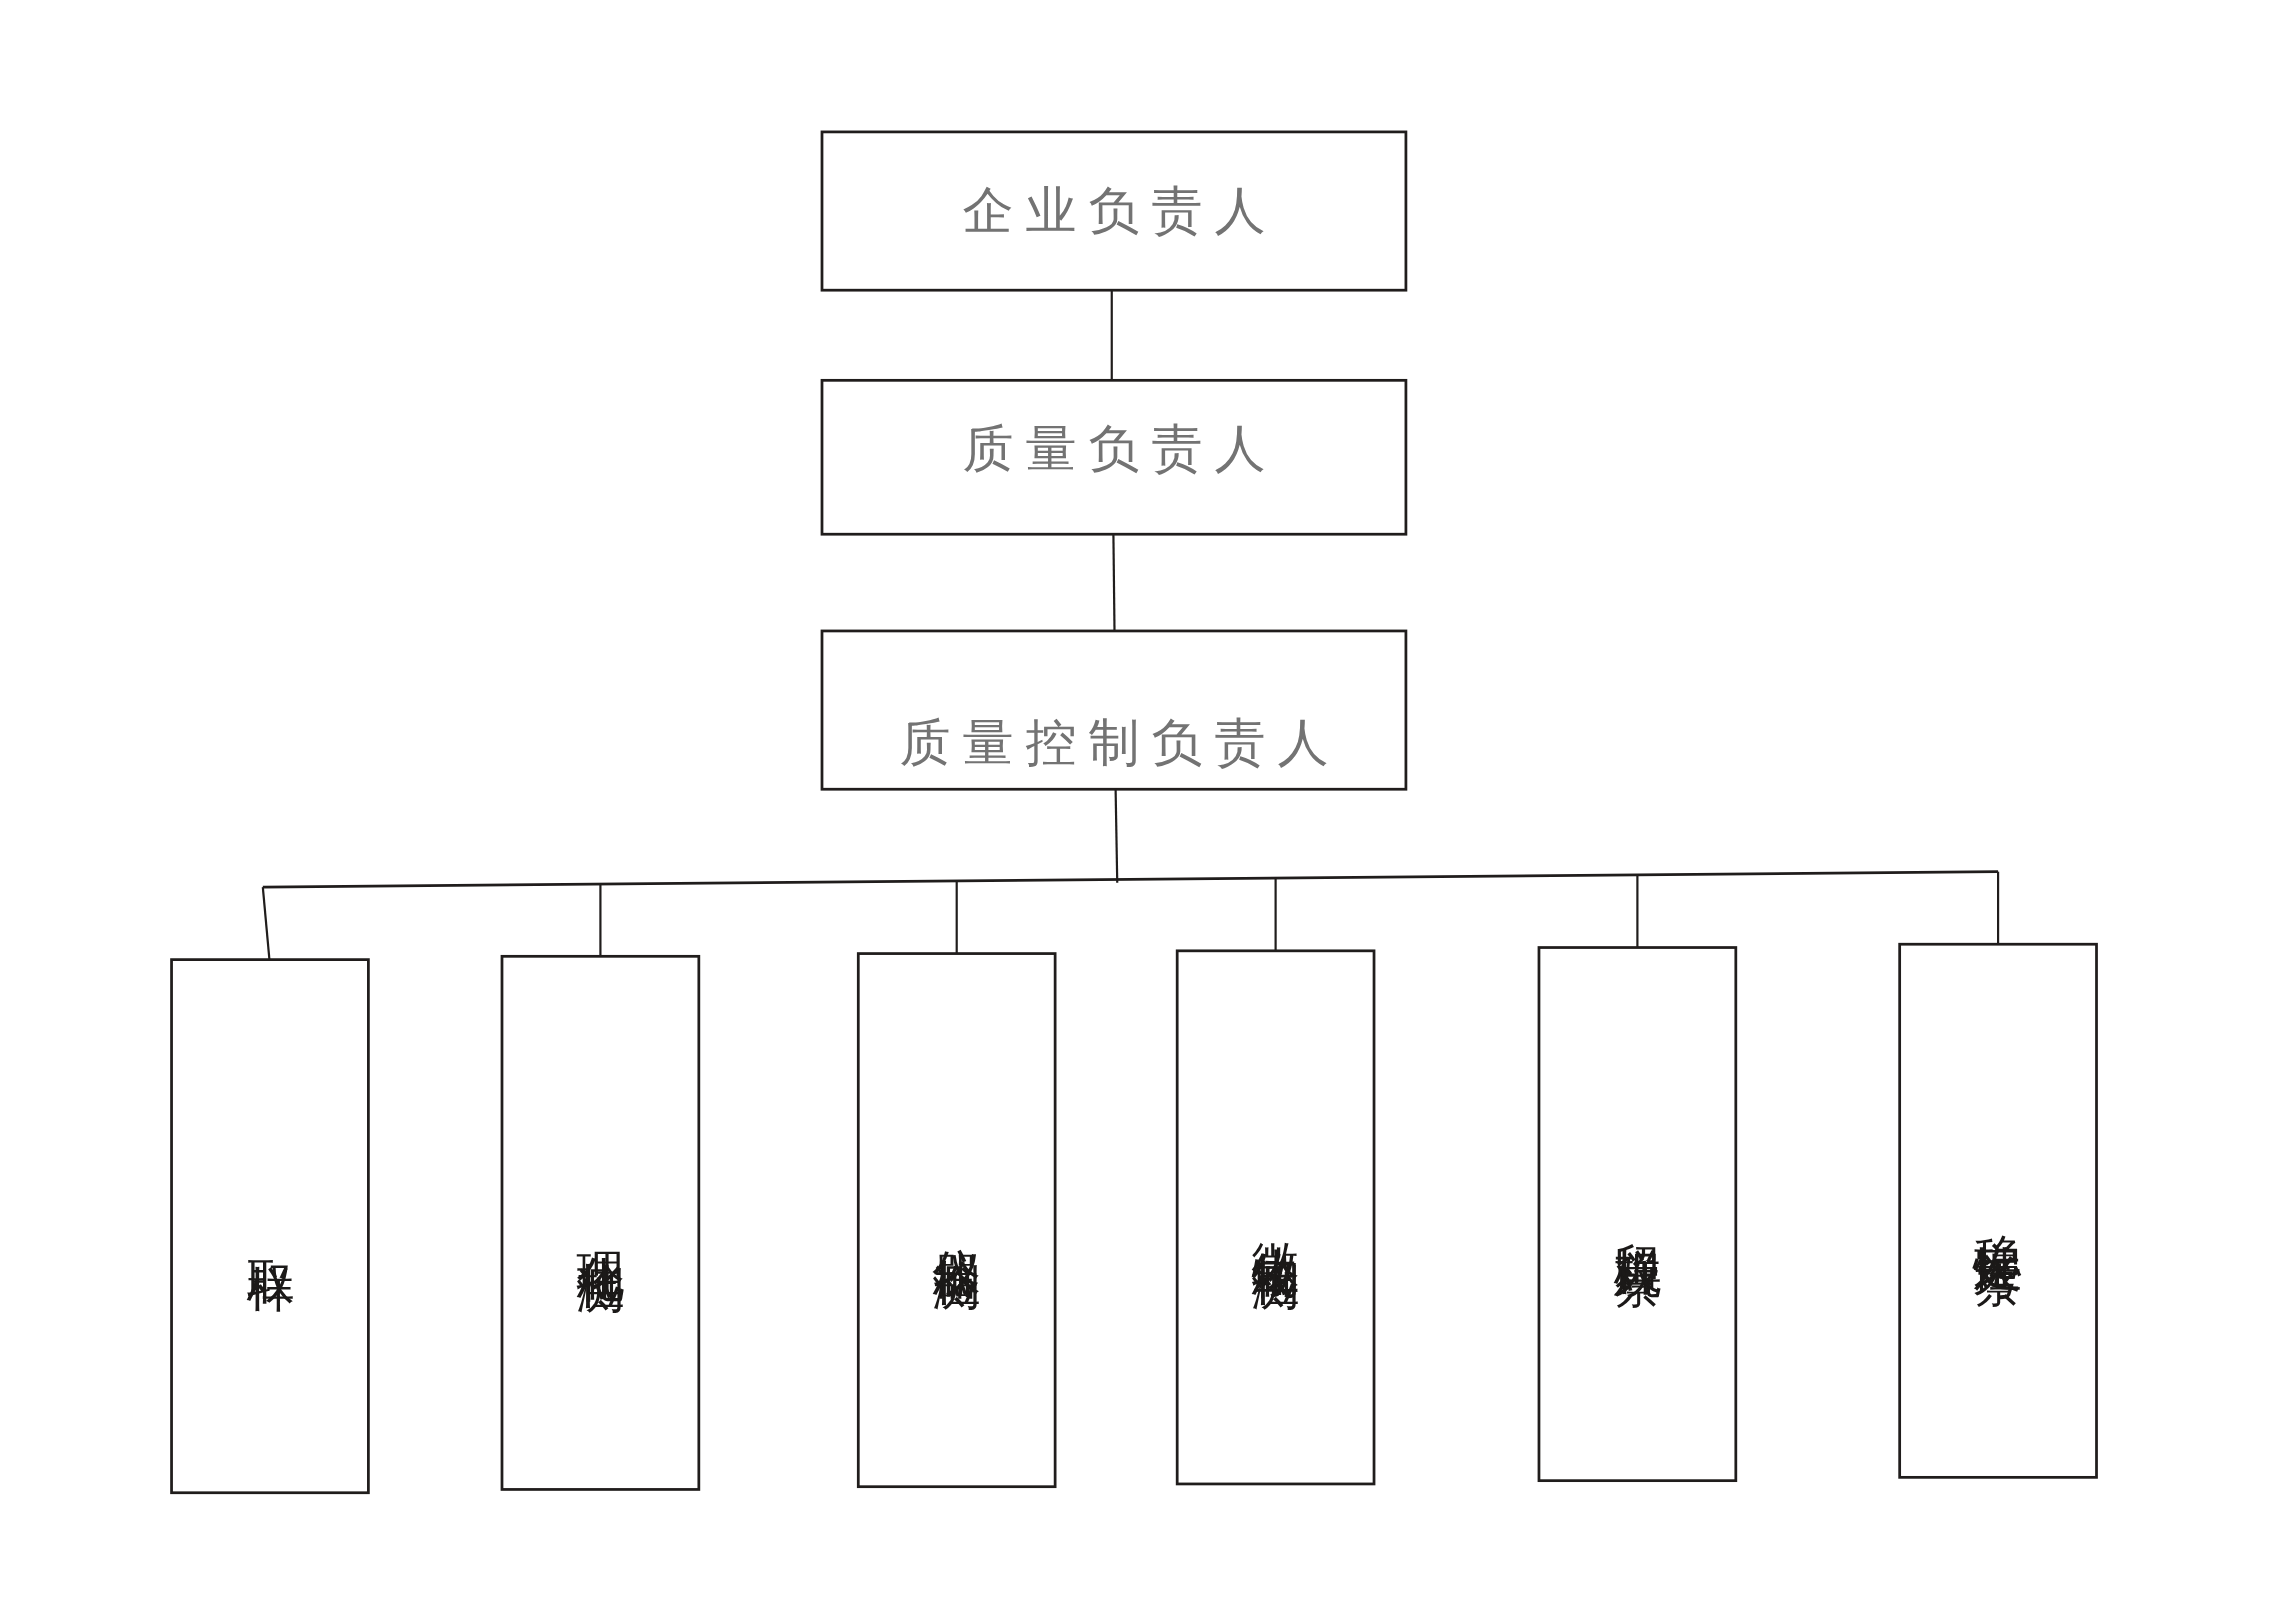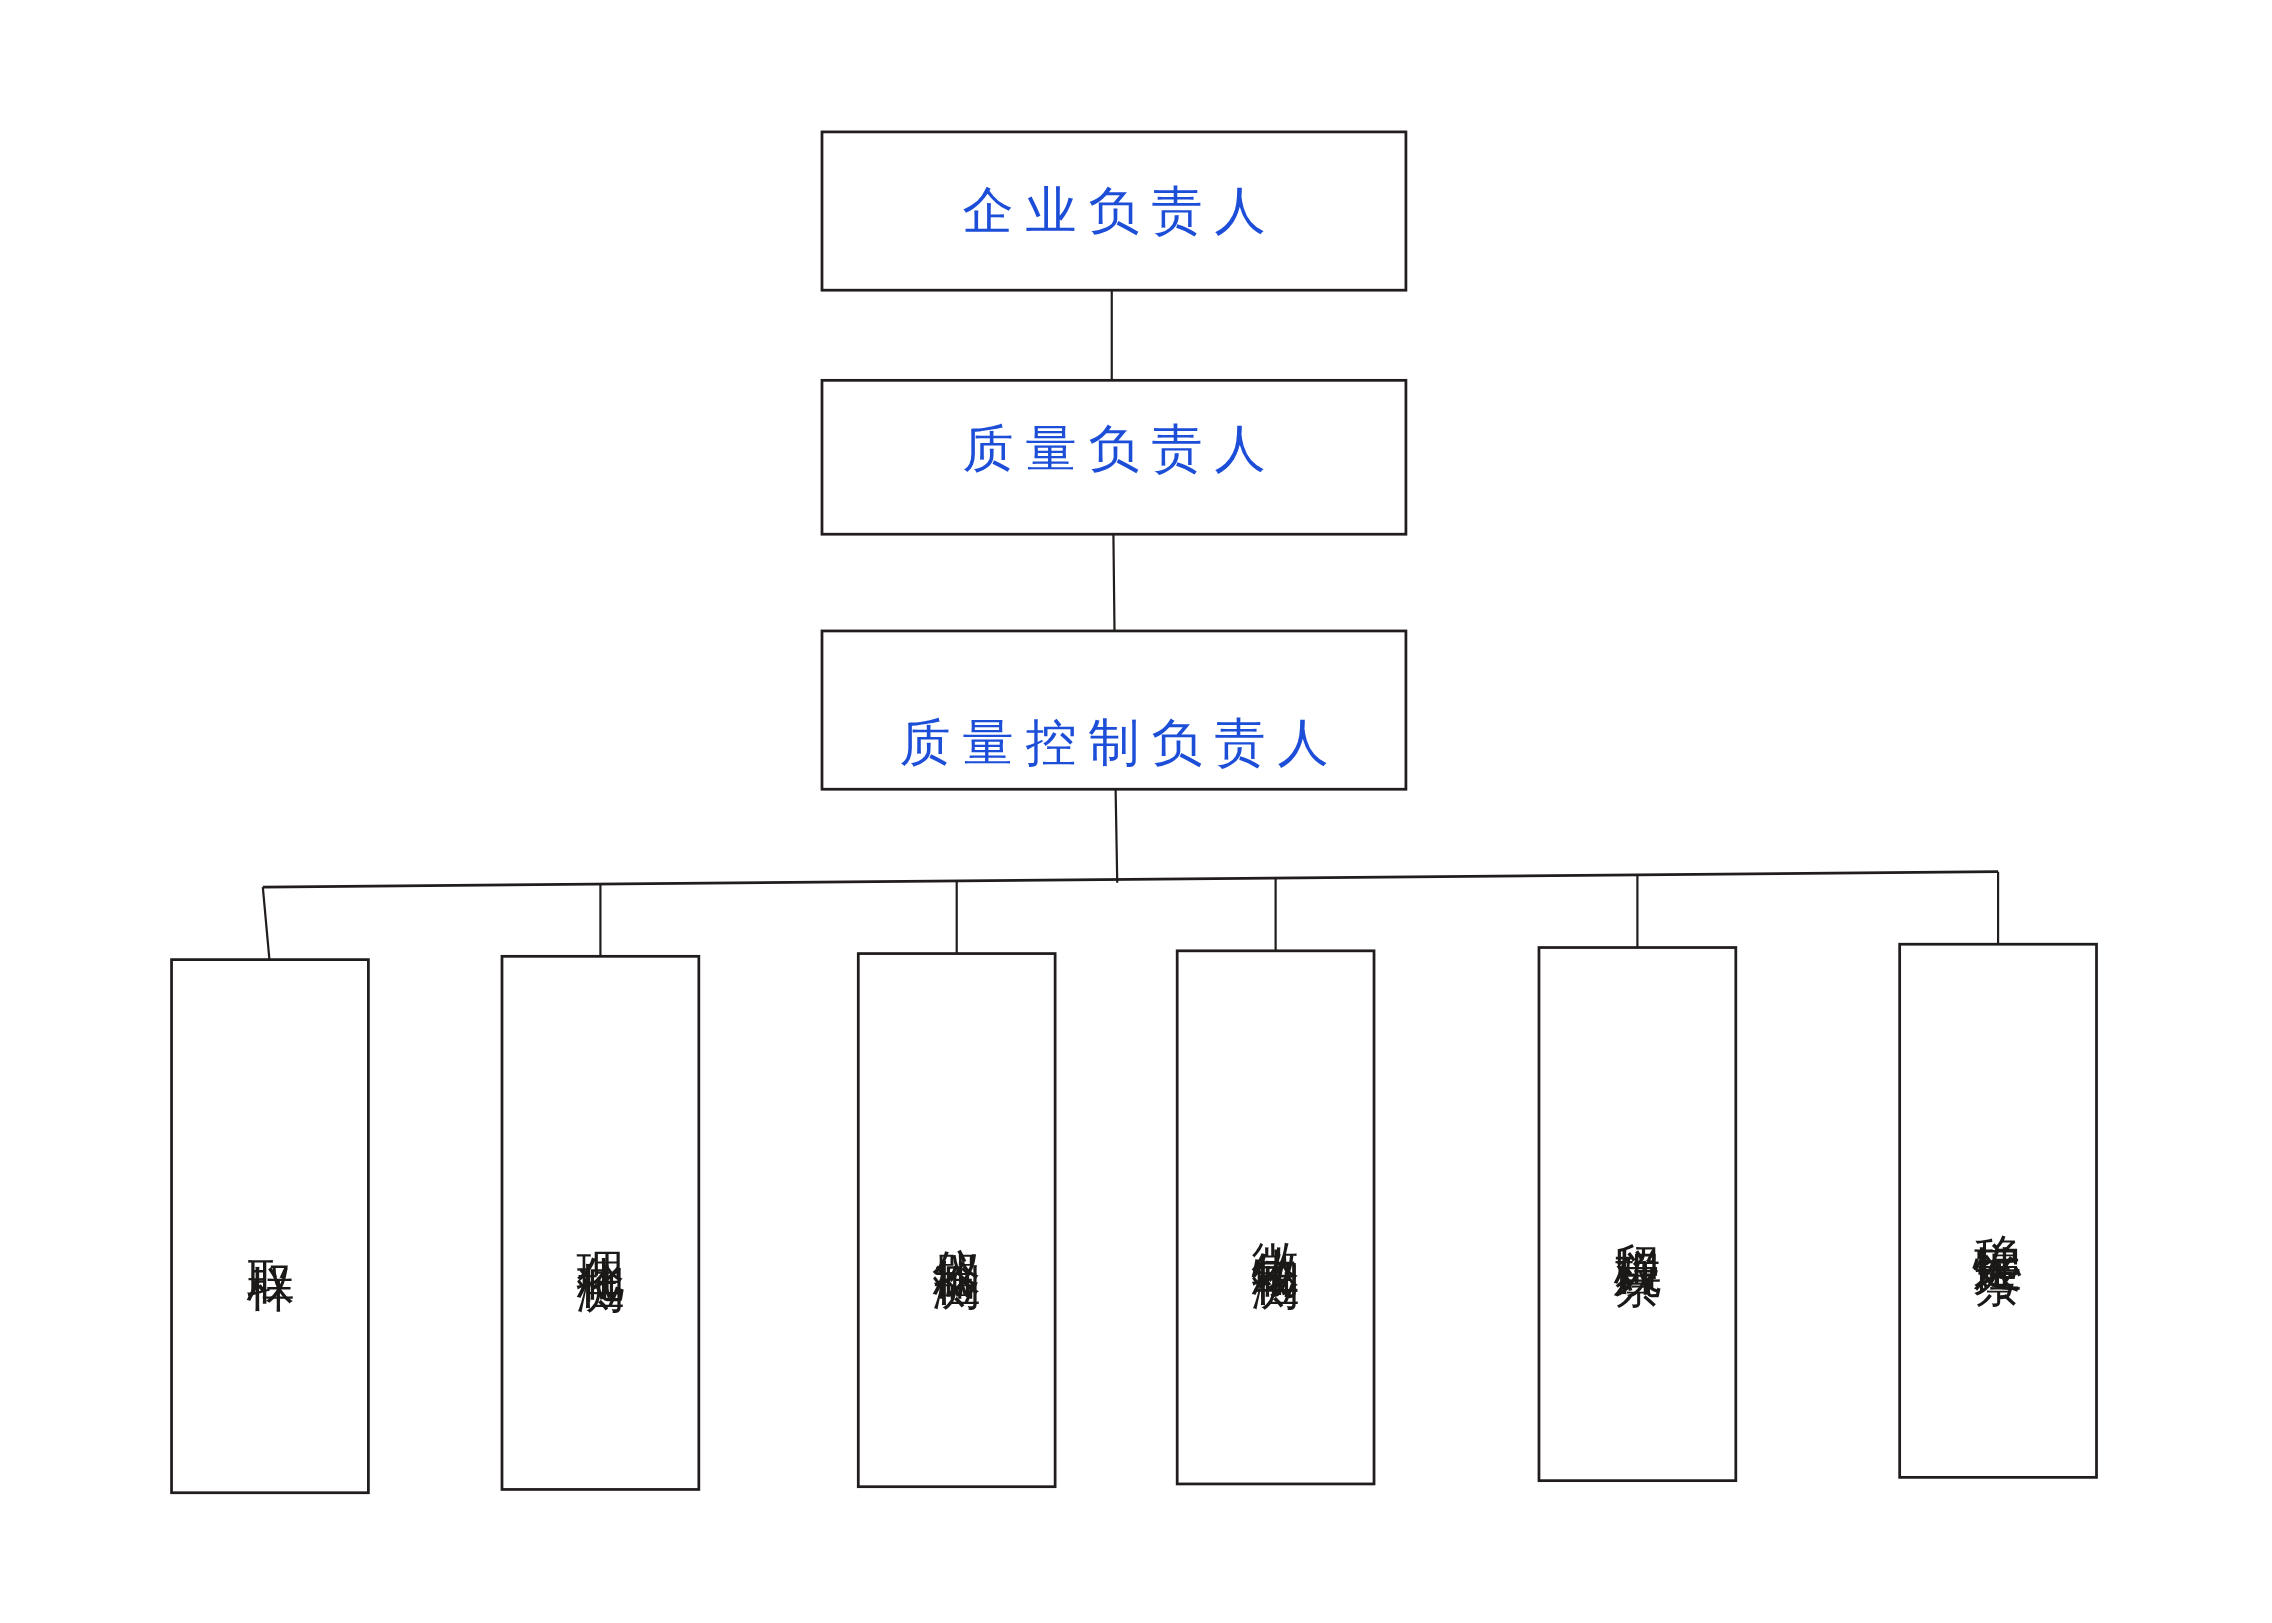--- a/index.html
+++ b/index.html
@@ -48,21 +48,21 @@
   .node-label-h {
     position: absolute;
     display: flex;
     align-items: center;
     justify-content: center;
     font-family: "Liberation Serif", "DejaVu Serif", serif;
     font-size: 51px;
     line-height: 1.15;
     letter-spacing: 12px;
     text-indent: 12px;
-    color: #1d4ed8;
+    color: #737373;
     white-space: nowrap;
     user-select: none;
   }
   .node-label-v {
     position: absolute;
     display: flex;
     align-items: center;
     justify-content: center;
     font-family: "Liberation Serif", "DejaVu Serif", serif;
     font-size: 48px;

